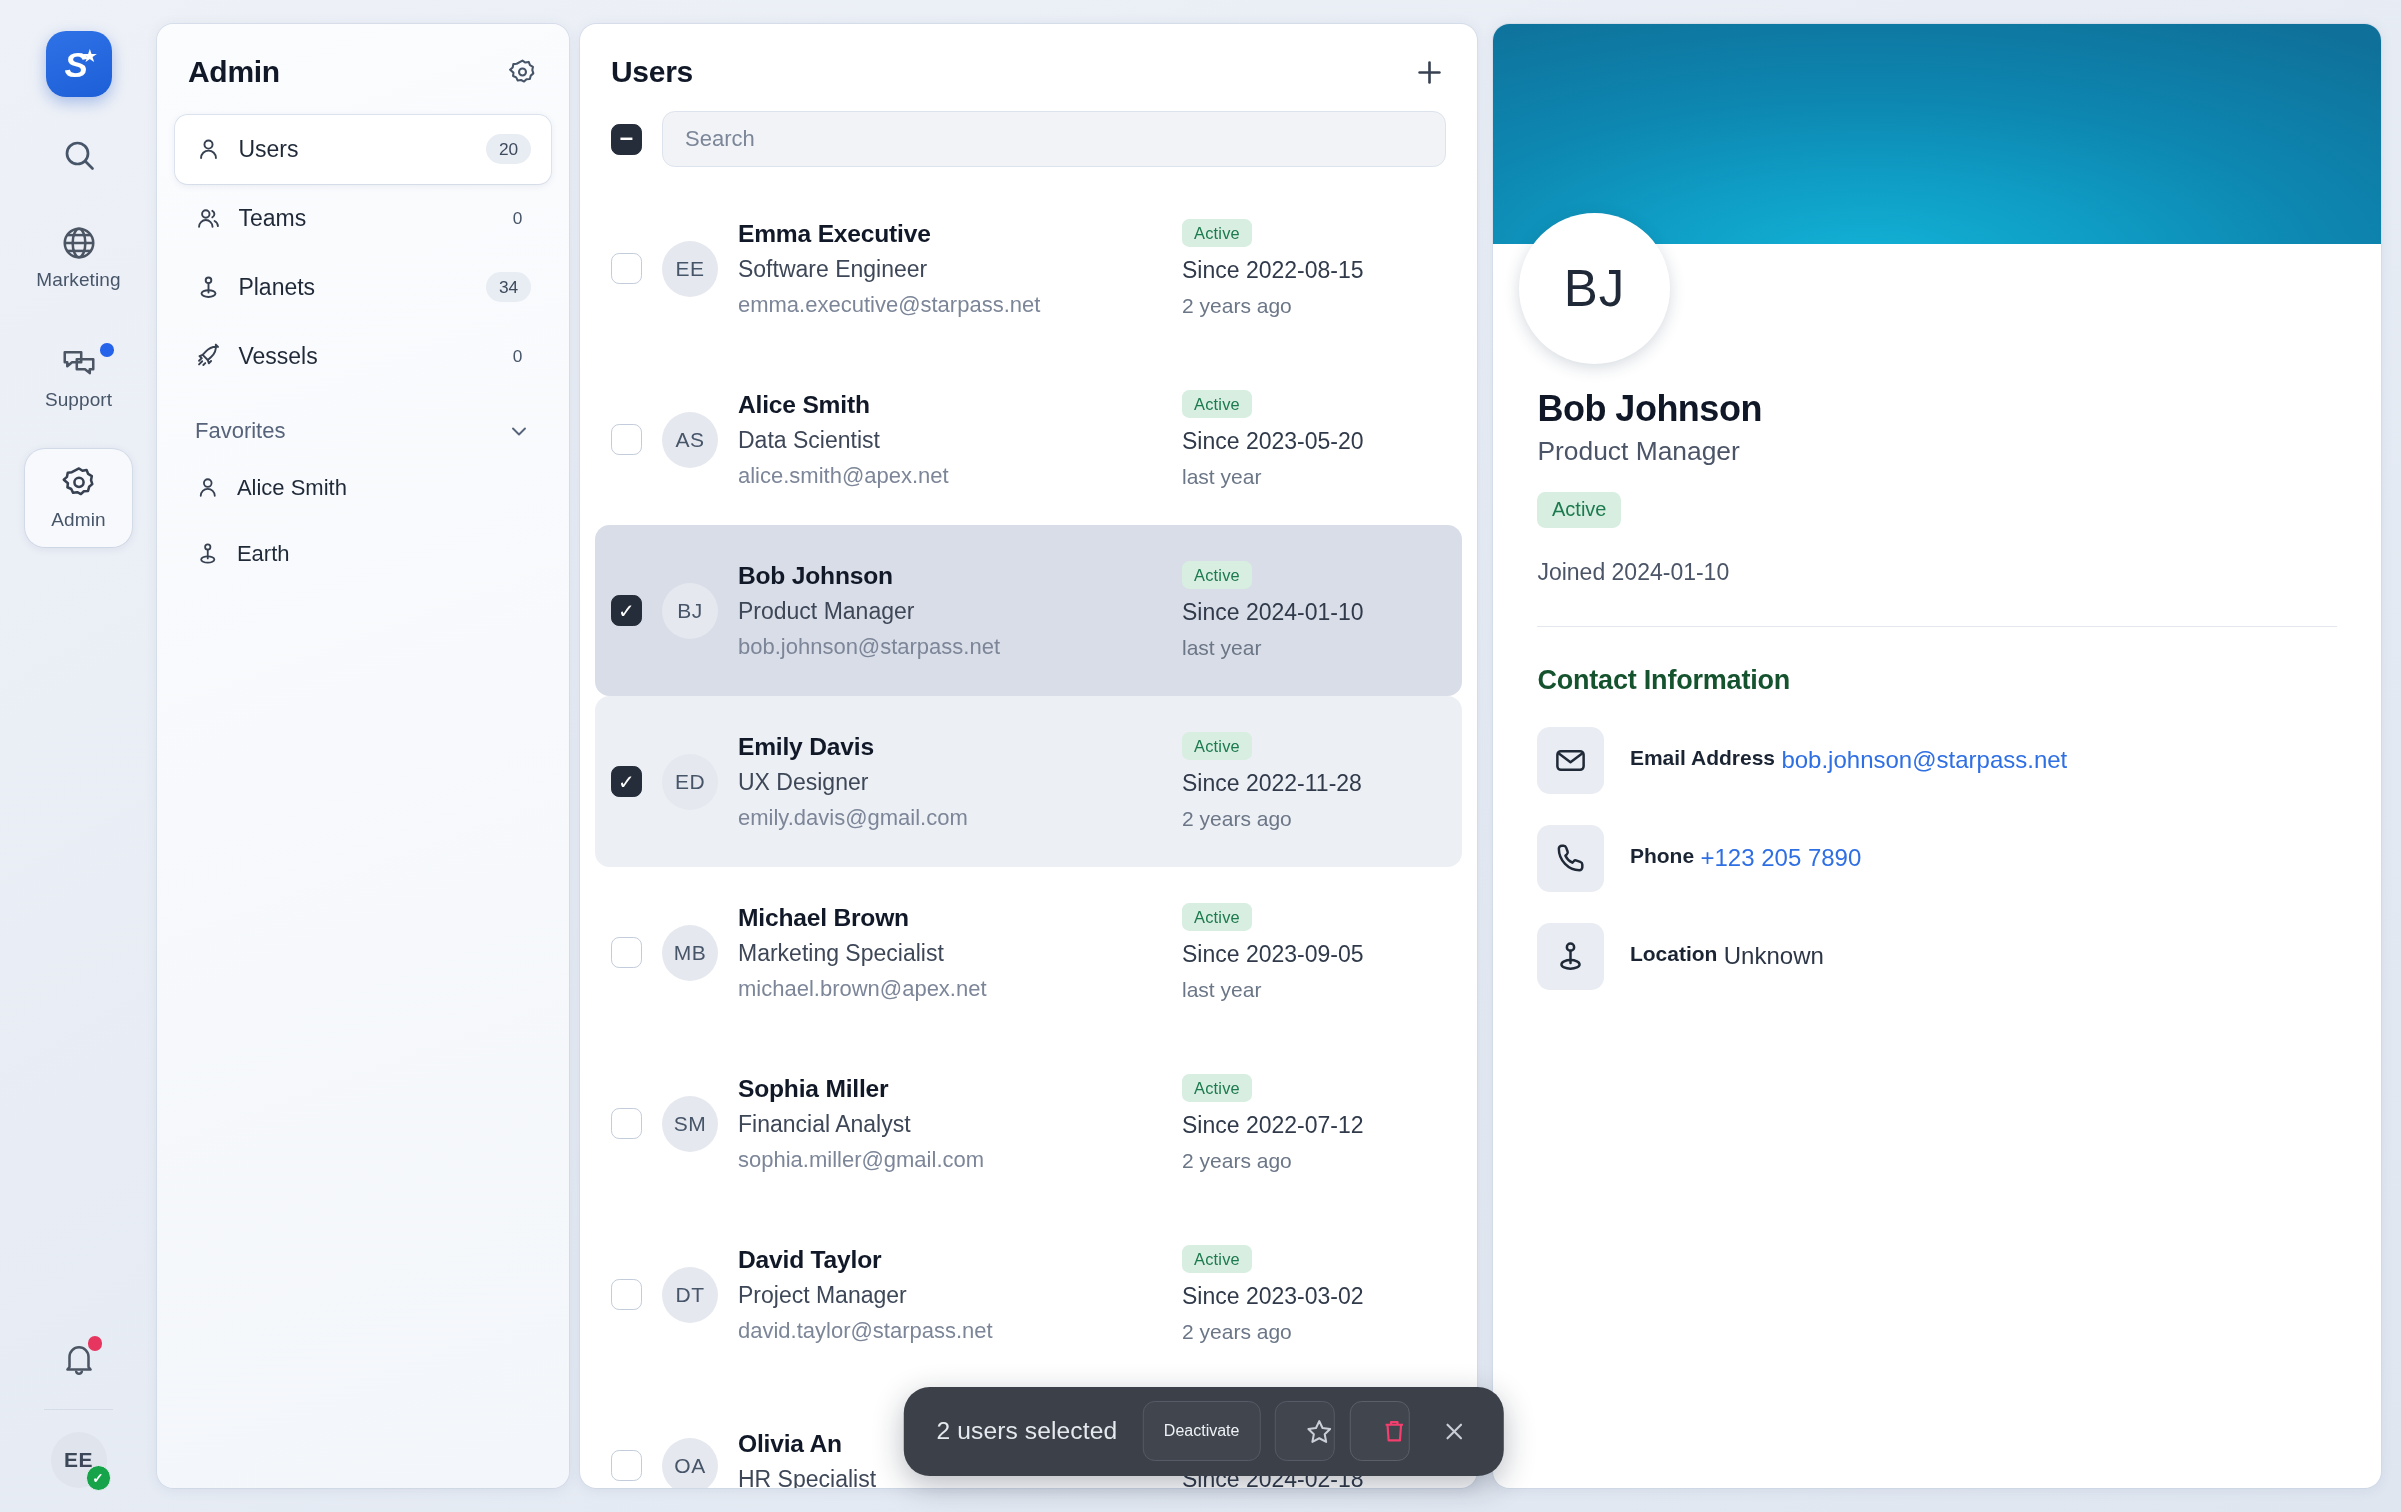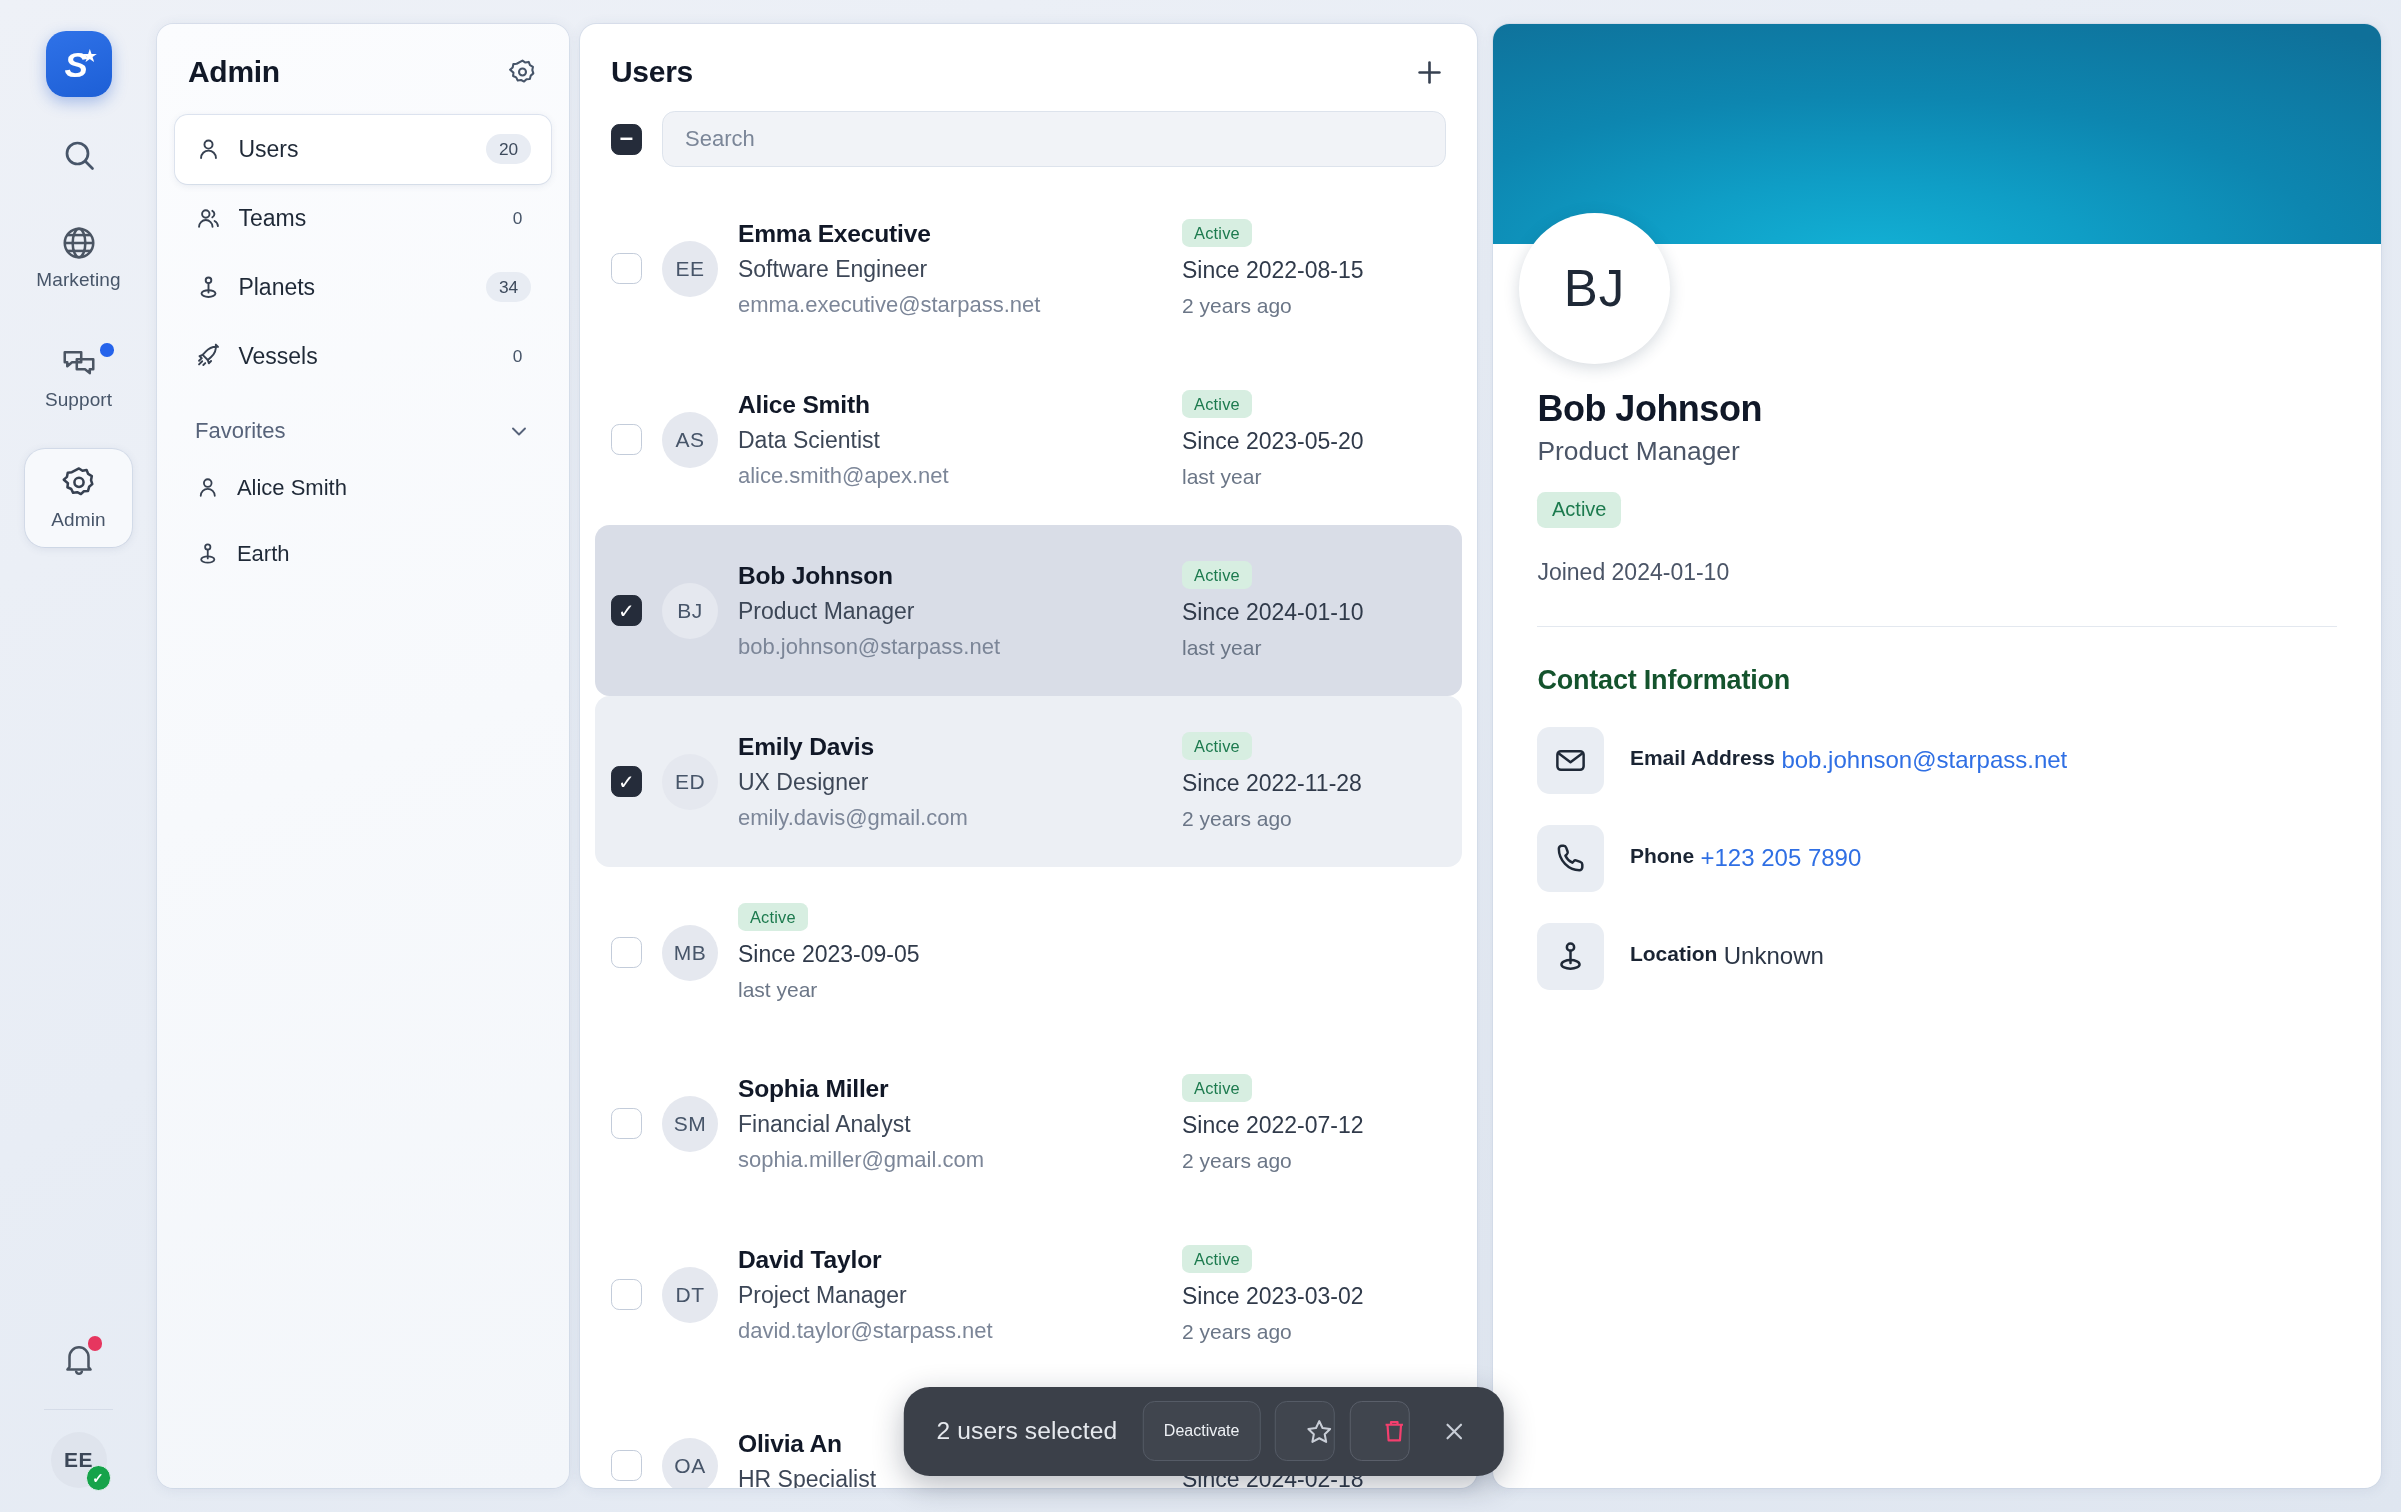--- a/index.html
+++ b/index.html
@@ -479,20 +479,25 @@
             <span class="u-since">Since 2022-11-28</span>
             <span class="u-ago">2 years ago</span>
           </div>
         </div>
 
         <div class="user-row">
           <div class="cb"></div>
           <div class="avatar">
               <span>MB</span>
             </div>
+          <div class="user-main">
+            <div class="u-name">Michael Brown</div>
+            <div class="u-role">Marketing Specialist</div>
+            <div class="u-mail">michael.brown@apex.net</div>
+          </div>
           <div class="user-meta">
             <span class="badge">Active</span>
             <span class="u-since">Since 2023-09-05</span>
             <span class="u-ago">last year</span>
           </div>
         </div>
 
         <div class="user-row">
           <div class="cb"></div>
           <div class="avatar">

